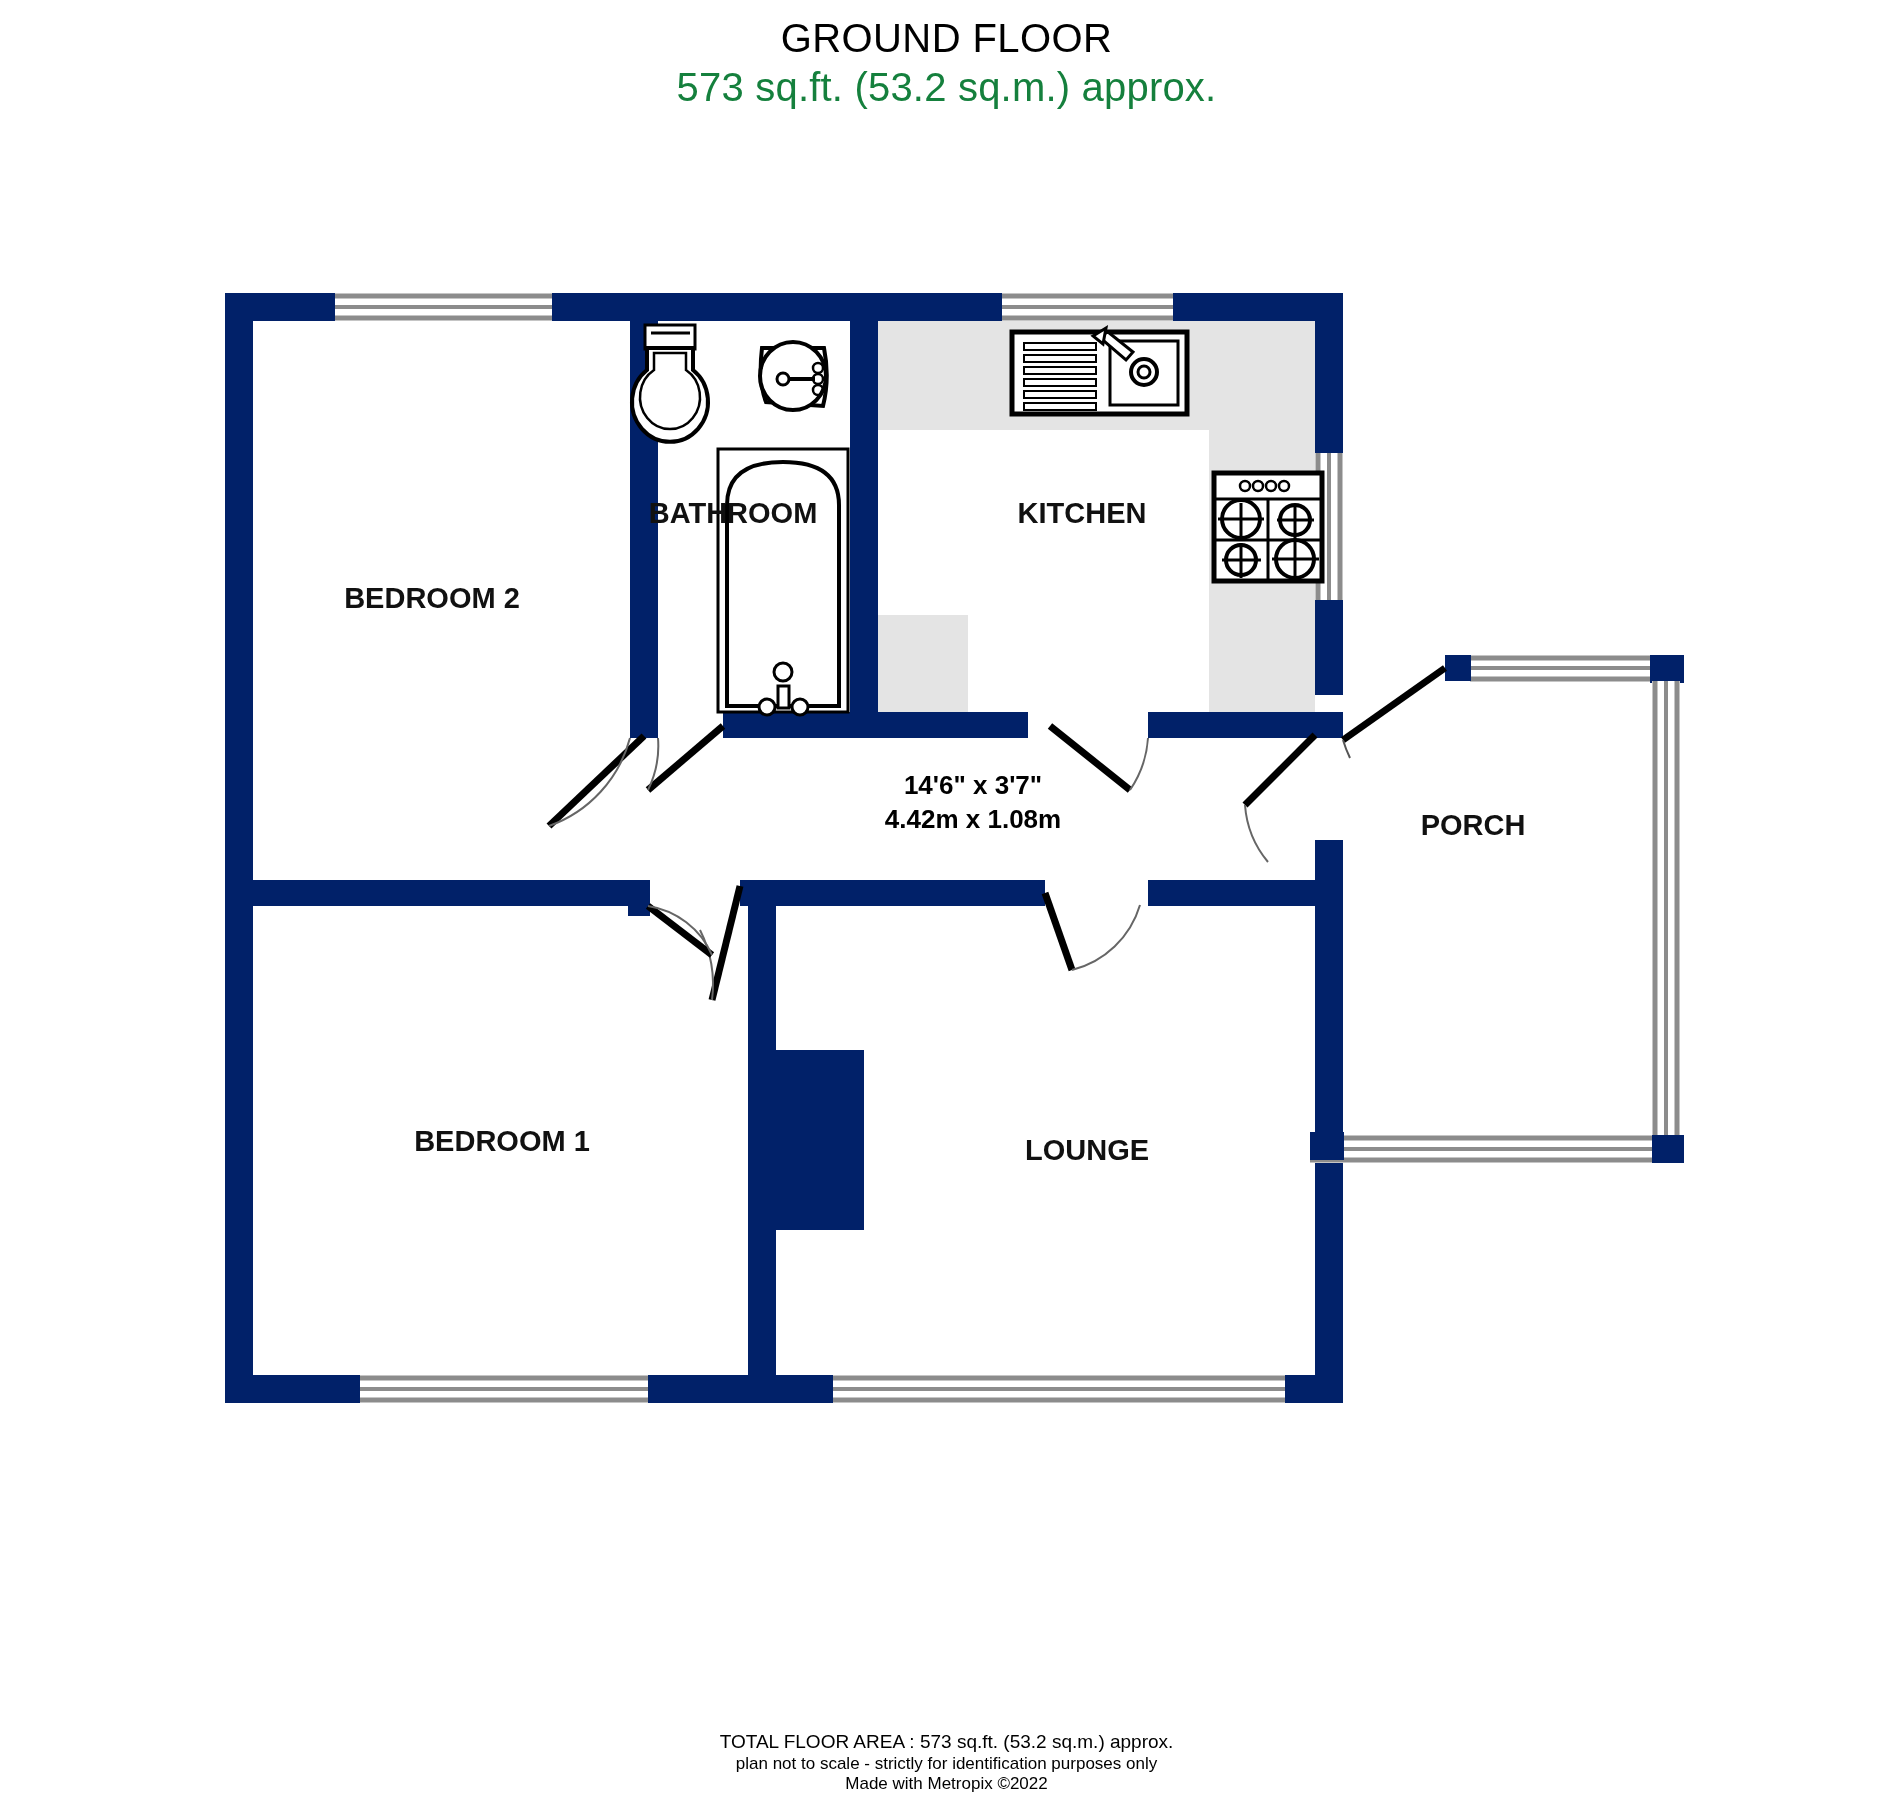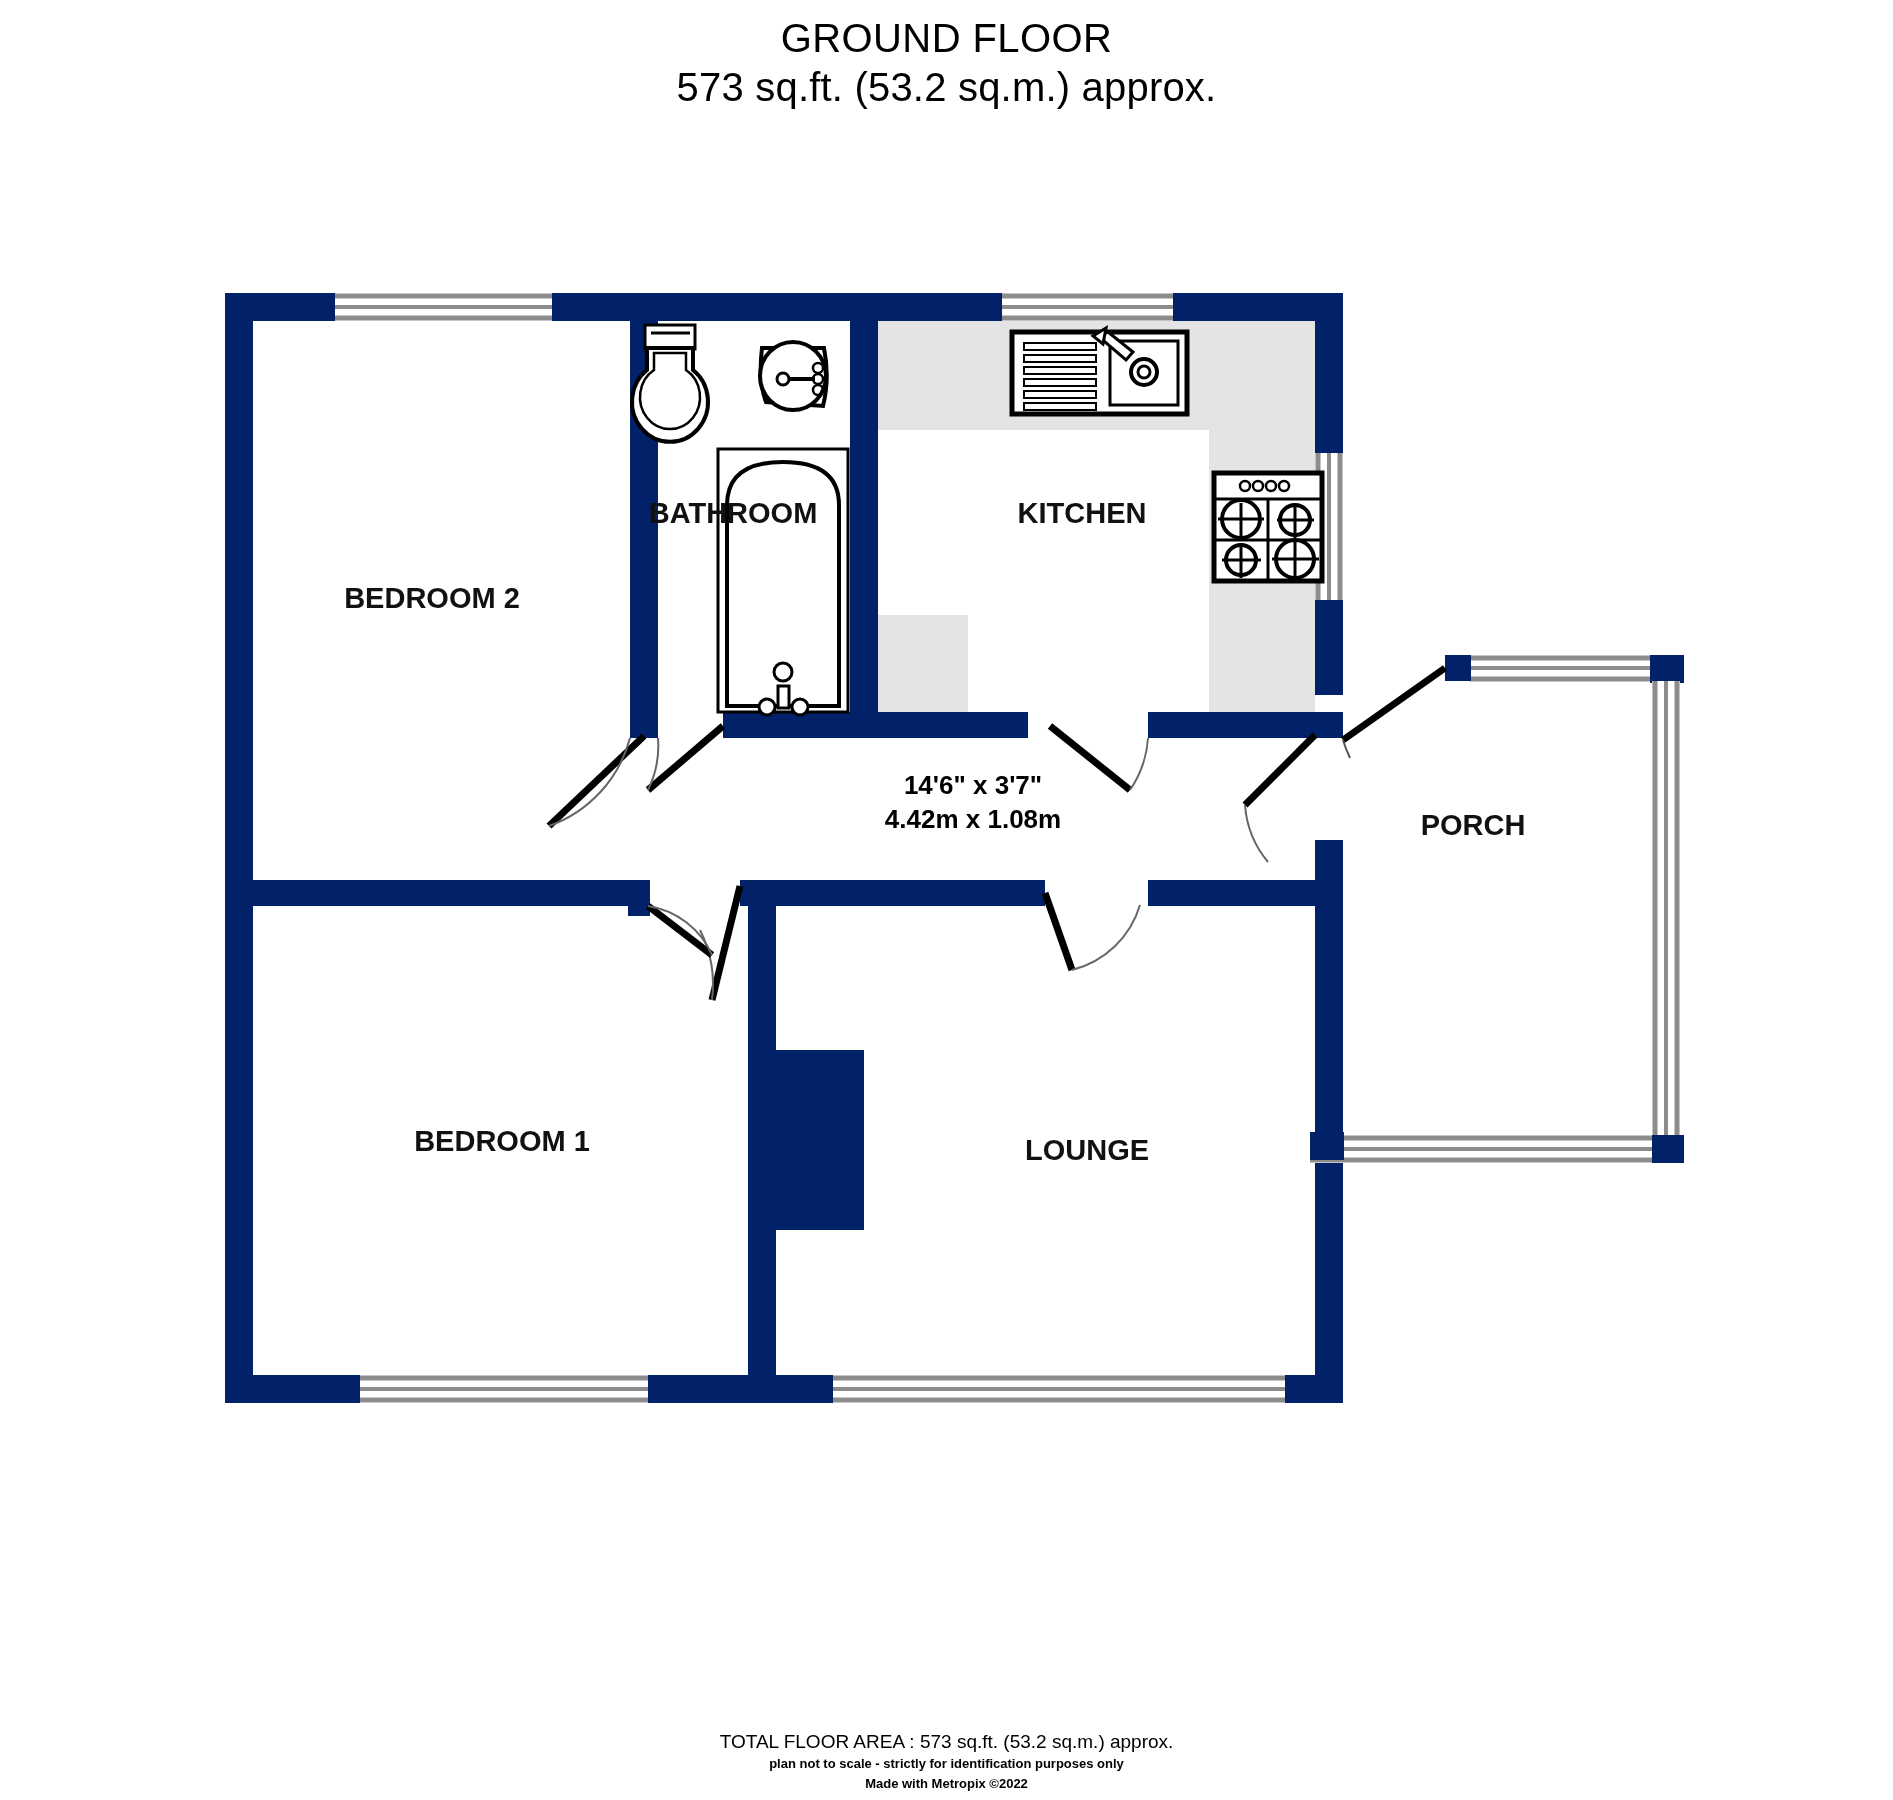--- a/index.html
+++ b/index.html
@@ -30,38 +30,37 @@
   .title-line1 {
     font-size: 40px;
     letter-spacing: 0.4px;
     line-height: 48px;
     color: #000;
   }
   .title-line2 {
     font-size: 40px;
     letter-spacing: 0.2px;
     line-height: 50px;
-    color: #000000;
+    color: #15803d;
   }
   .footer-block {
     position: absolute;
     left: 0;
     top: 1688px;
     width: 1893px;
     text-align: center;
   }
   .footer-total {
     font-size: 19px;
     line-height: 25px;
     margin-top: 41px;
   }
   .footer-note {
-    font-size: 13px;
+    font-size: 17px;
     line-height: 20px;
-    font-weight: bold;
   }
   .plan-svg {
     position: absolute;
     left: 0;
     top: 0;
   }
   .room-label {
     font-weight: bold;
     font-size: 29px;
     fill: #111111;

